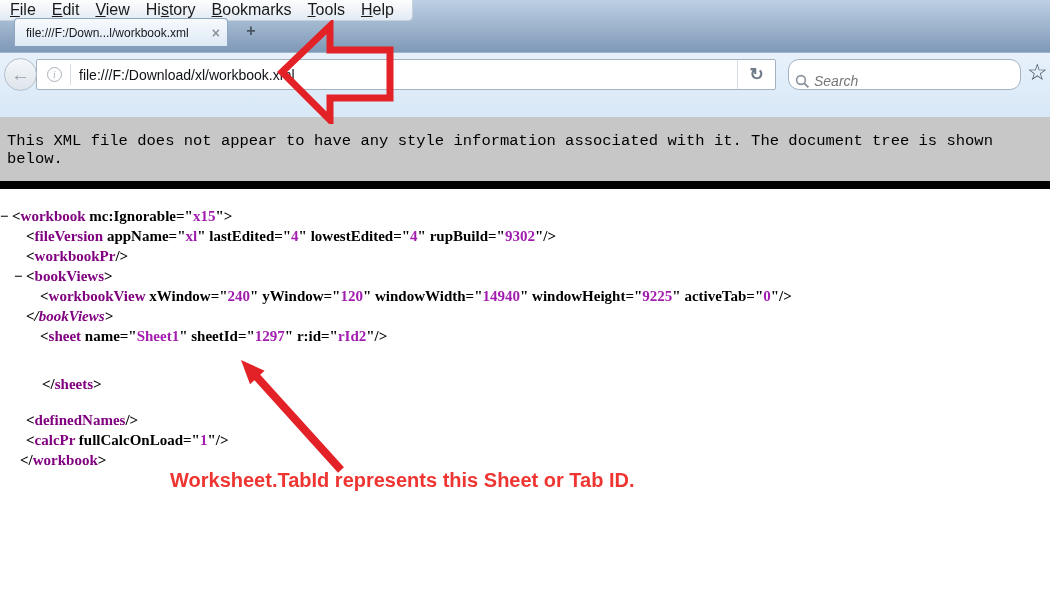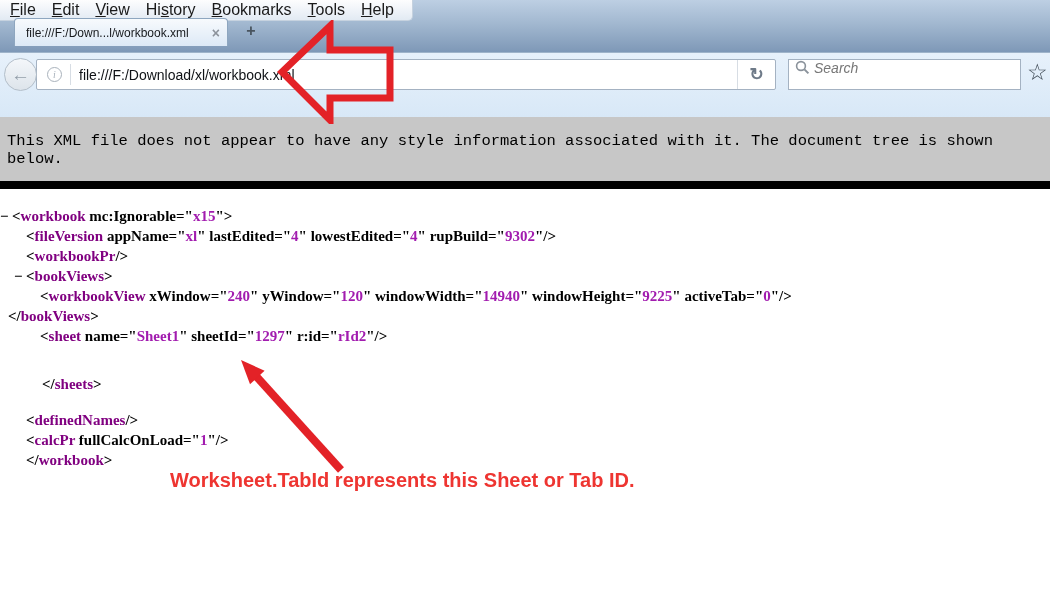--- a/index.html
+++ b/index.html
@@ -67,22 +67,22 @@
   .url-input {
     flex:1; border:none; outline:none; font-size:14px; color:#0f1216;
     padding:0 8px; font-family:"Liberation Sans",sans-serif; background:transparent;
   }
   .reload-btn {
     width:38px; height:29px; display:flex; align-items:center; justify-content:center;
     border-left:1px solid #d7dde4; color:#6e7a88; font-size:17px; font-weight:bold; cursor:default;
   }
   .searchbox {
     position:absolute; left:788px; top:6px; width:233px; height:31px;
-    background:#fff; border:1px solid #a4b2c2; border-radius:0;
-    display:flex; align-items:flex-start; padding:0 6px;
+    background:#fff; border:1px solid #a4b2c2; border-radius:11px;
+    display:flex; align-items:flex-end; padding:0 6px;
   }
   .search-input {
     flex:1; border:none; outline:none; font-size:14px; font-style:italic; color:#333;
     padding:0 4px; font-family:"Liberation Sans",sans-serif; background:transparent;
   }
   .search-input::placeholder { color:#777; font-style:italic; }
   .star-btn {
     position:absolute; left:1027px; top:8px; font-size:23px; color:#3f4a55; cursor:default; line-height:1;
   }
   
@@ -155,26 +155,26 @@
   <span>This XML file does not appear to have any style information associated with it. The document tree is shown below.</span>
 </div>
 <div class="black-bar"></div>
 
 <div class="xml-tree">
     <div class="xline" style="padding-left: 12px;"><span class="collapser">−</span><span class="tok-p">&lt;</span><span class="tok-t">workbook</span><span class="tok-a"> mc:Ignorable</span><span class="tok-p">="</span><span class="tok-v">x15</span><span class="tok-p">"&gt;</span></div>
     <div class="xline" style="padding-left: 26px;"><span class="tok-p">&lt;</span><span class="tok-t">fileVersion</span><span class="tok-a"> appName</span><span class="tok-p">="</span><span class="tok-v">xl</span><span class="tok-p">"</span><span class="tok-a"> lastEdited</span><span class="tok-p">="</span><span class="tok-v">4</span><span class="tok-p">"</span><span class="tok-a"> lowestEdited</span><span class="tok-p">="</span><span class="tok-v">4</span><span class="tok-p">"</span><span class="tok-a"> rupBuild</span><span class="tok-p">="</span><span class="tok-v">9302</span><span class="tok-p">"/&gt;</span></div>
     <div class="xline" style="padding-left: 26px;"><span class="tok-p">&lt;</span><span class="tok-t">workbookPr</span><span class="tok-p">/&gt;</span></div>
     <div class="xline" style="padding-left: 26px;"><span class="collapser">−</span><span class="tok-p">&lt;</span><span class="tok-t">bookViews</span><span class="tok-p">&gt;</span></div>
     <div class="xline" style="padding-left: 40px;"><span class="tok-p">&lt;</span><span class="tok-t">workbookView</span><span class="tok-a"> xWindow</span><span class="tok-p">="</span><span class="tok-v">240</span><span class="tok-p">"</span><span class="tok-a"> yWindow</span><span class="tok-p">="</span><span class="tok-v">120</span><span class="tok-p">"</span><span class="tok-a"> windowWidth</span><span class="tok-p">="</span><span class="tok-v">14940</span><span class="tok-p">"</span><span class="tok-a"> windowHeight</span><span class="tok-p">="</span><span class="tok-v">9225</span><span class="tok-p">"</span><span class="tok-a"> activeTab</span><span class="tok-p">="</span><span class="tok-v">0</span><span class="tok-p">"/&gt;</span></div>
-    <div class="xline" style="padding-left: 8px;"><span class="tok-p">&lt;/</span><span class="tok-t">bookViews</span><span class="tok-p">&gt;</span></div>
+    <div class="xline" style="padding-left: 26px; font-style: italic;"><span class="tok-p">&lt;/</span><span class="tok-t">bookViews</span><span class="tok-p">&gt;</span></div>
     <div class="xline" style="padding-left: 40px;"><span class="tok-p">&lt;</span><span class="tok-t">sheet</span><span class="tok-a"> name</span><span class="tok-p">="</span><span class="tok-v">Sheet1</span><span class="tok-p">"</span><span class="tok-a"> sheetId</span><span class="tok-p">="</span><span class="tok-v">1297</span><span class="tok-p">"</span><span class="tok-a"> r:id</span><span class="tok-p">="</span><span class="tok-v">rId2</span><span class="tok-p">"/&gt;</span></div>
     <div class="xline" style="padding-left: 42px; margin-top: 28px;"><span class="tok-p">&lt;/</span><span class="tok-t">sheets</span><span class="tok-p">&gt;</span></div>
     <div class="xline" style="padding-left: 26px; margin-top: 16px;"><span class="tok-p">&lt;</span><span class="tok-t">definedNames</span><span class="tok-p">/&gt;</span></div>
     <div class="xline" style="padding-left: 26px;"><span class="tok-p">&lt;</span><span class="tok-t">calcPr</span><span class="tok-a"> fullCalcOnLoad</span><span class="tok-p">="</span><span class="tok-v">1</span><span class="tok-p">"/&gt;</span></div>
-    <div class="xline" style="padding-left: 20px; margin-left: 6px;"><span class="tok-p">&lt;/</span><span class="tok-t">workbook</span><span class="tok-p">&gt;</span></div>
+    <div class="xline" style="padding-left: 20px;"><span class="tok-p">&lt;/</span><span class="tok-t">workbook</span><span class="tok-p">&gt;</span></div>
   </div>
 
 <svg class="annot-svg" style="left:276px; top:20px;" width="120" height="104" viewBox="0 0 120 104">
   <polygon points="6,52 54,6 54,30 114,30 114,78 54,78 54,100" fill="none" stroke-width="7" stroke-linejoin="miter" style="stroke: rgb(227, 34, 39);"></polygon>
 </svg>
 
 <svg class="annot-svg" style="left:228px; top:350px;" width="125" height="128" viewBox="0 0 125 128">
   <line x1="113" y1="120" x2="27" y2="25" stroke-width="8" style="stroke: rgb(227, 34, 39);"></line>
   <polygon points="13,10 36.6,20.7 22,34.3" style="fill: rgb(227, 34, 39);"></polygon>
 </svg>

